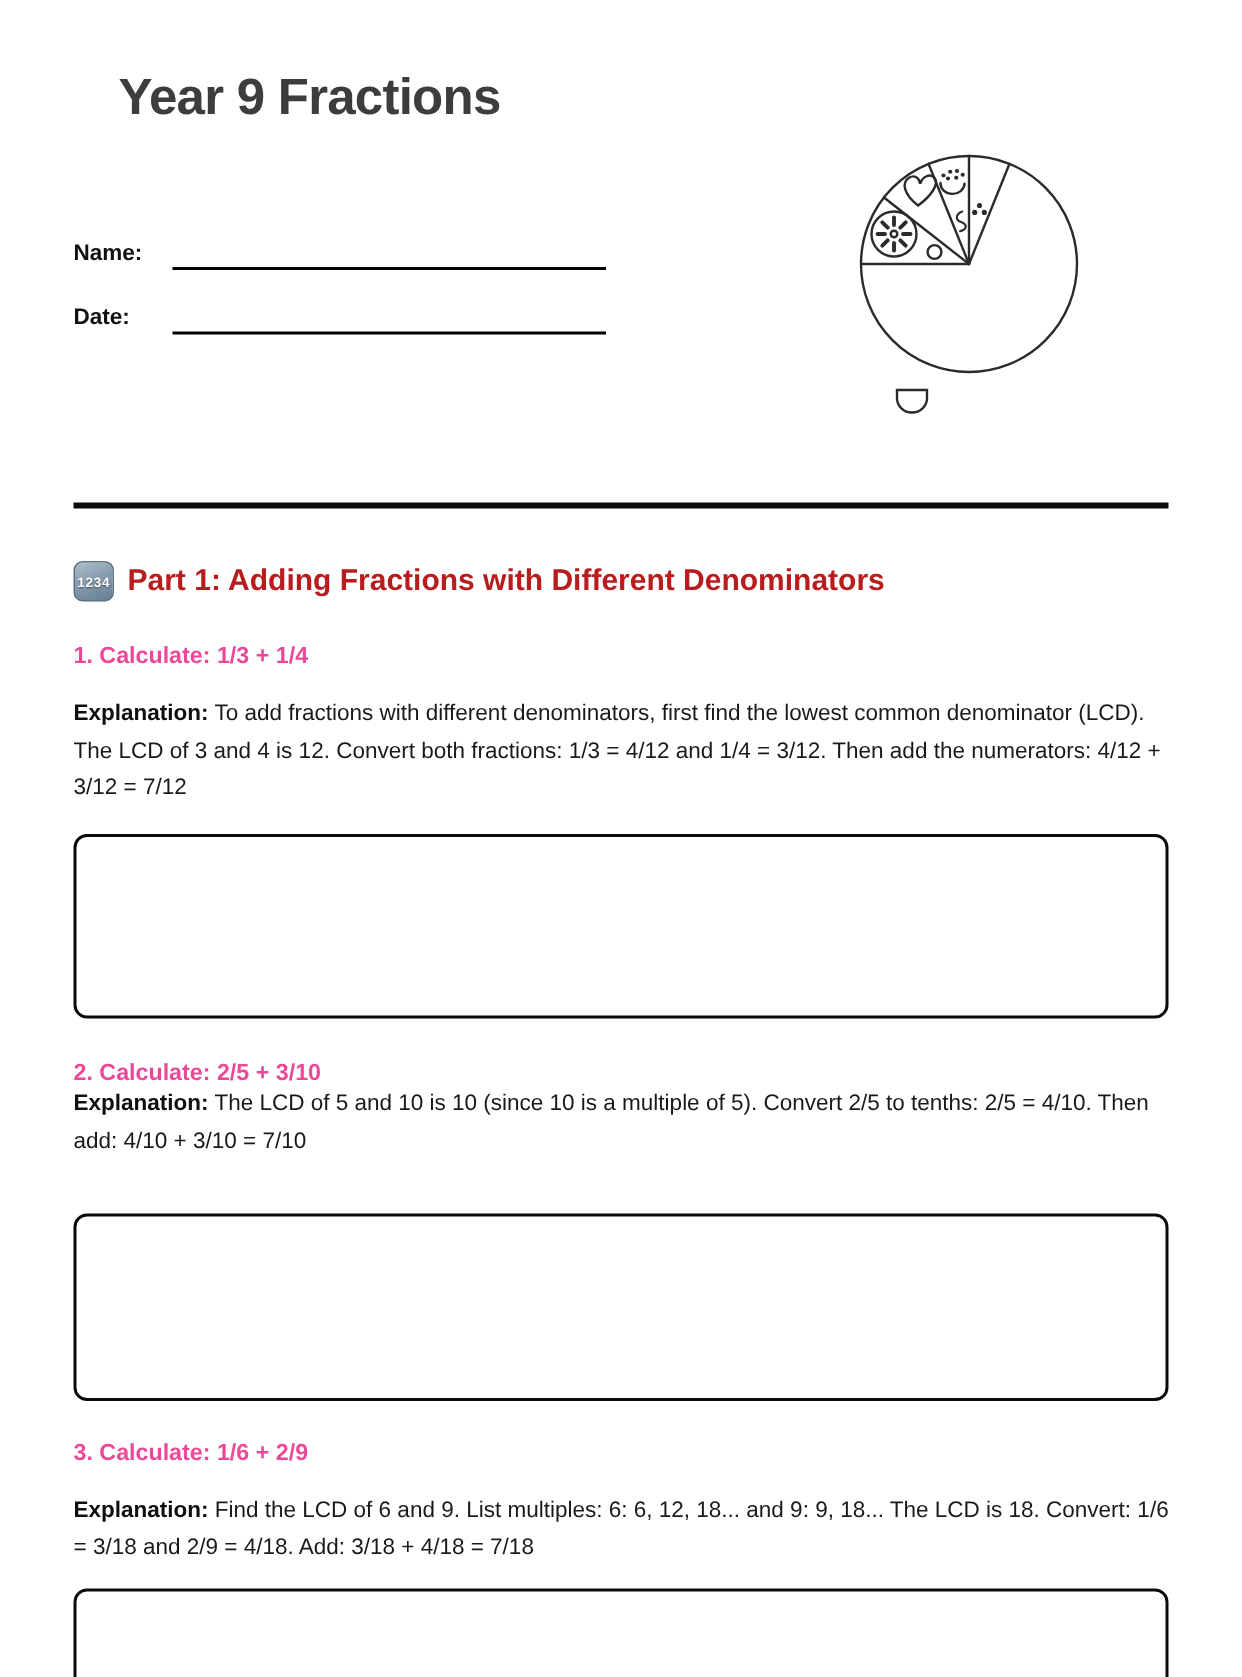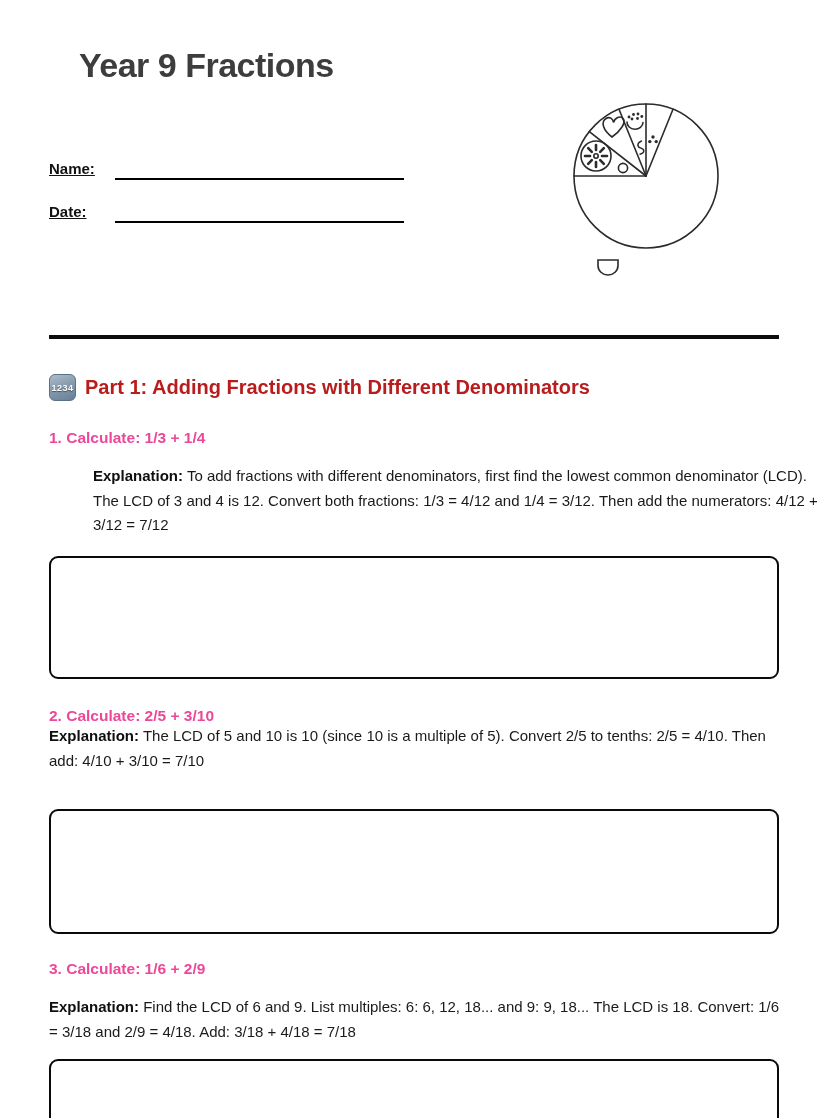--- a/index.html
+++ b/index.html
@@ -4,21 +4,21 @@
 <style>
   * { margin:0; padding:0; box-sizing:border-box; }
   html,body { width:828px; height:1118px; background:#ffffff; overflow:hidden; }
   body { font-family:"Liberation Sans", sans-serif; color:#1f1f1f; }
   .page { position:relative; width:828px; height:1118px; background:#fff; overflow:hidden; }
 
   .title { position:absolute; top:44px; left:47px; width:420px;
            font-size:34px; font-weight:700; color:#3d3d3d; line-height:42.5px; letter-spacing:-0.5px;margin-left:32px; }
 
   .field { position:absolute; left:49px; height:22px; display:flex; align-items:flex-end; }
-  .field-label { width:66px; font-size:15px; font-weight:700; color:#111; line-height:22px;text-decoration:underline; }
+  .field-label { width:66px; font-size:15px; font-weight:700; color:#111; line-height:22px; }
   .field-line { width:289px; height:22px; border-bottom:2px solid #000; }
   .field.name { top:158px; }
   .field.date { top:201px; }
 
   .pie-wrap { position:absolute; top:98px; left:566px; width:170px; height:185px; }
   .pie-wrap svg { display:block; }
 
   .divider { position:absolute; top:335px; left:49px; width:730px; height:4px; background:#0d0d0d; }
 
   .section-head { position:absolute; top:374px; left:49px; display:flex; align-items:center; gap:9px; }
@@ -29,21 +29,21 @@
                  text-shadow:0 1px 1px rgba(0,0,0,.45); letter-spacing:.5px; }
   .section-title { font-size:20px; font-weight:700; color:#b91c1c; line-height:27px; }
 
   .problem-label { position:absolute; left:49px; width:730px; font-size:15.5px; font-weight:700; color:#ec4899; line-height:20px; }
   .explanation   { position:absolute; left:49px; width:732px; font-size:15px; color:#1a1a1a; line-height:24.6px; }
   .explanation b { font-weight:700; color:#0f0f0f; }
 
   .answer-box { position:absolute; left:49px; width:730px; height:125px;
                 border:2px solid #0a0a0a; border-radius:9px; background:#fff; }
 
-  .pl1 { top:428px; }  .ex1 { top:464px;margin-left:44px; }  .bx1 { top:556px; height:123px; }
+  .pl1 { top:428px; }  .ex1 { top:464px; }  .bx1 { top:556px; height:123px; }
   .pl2 { top:706px; }  .ex2 { top:724px; }  .bx2 { top:809px; }
   .pl3 { top:959px; }  .ex3 { top:995px; }  .bx3 { top:1059px; }
 </style>
 </head>
 <body>
 
 <div class="page">
 
   <h1 class="title"><span>Year 9 Fractions</span><br></h1>
 

